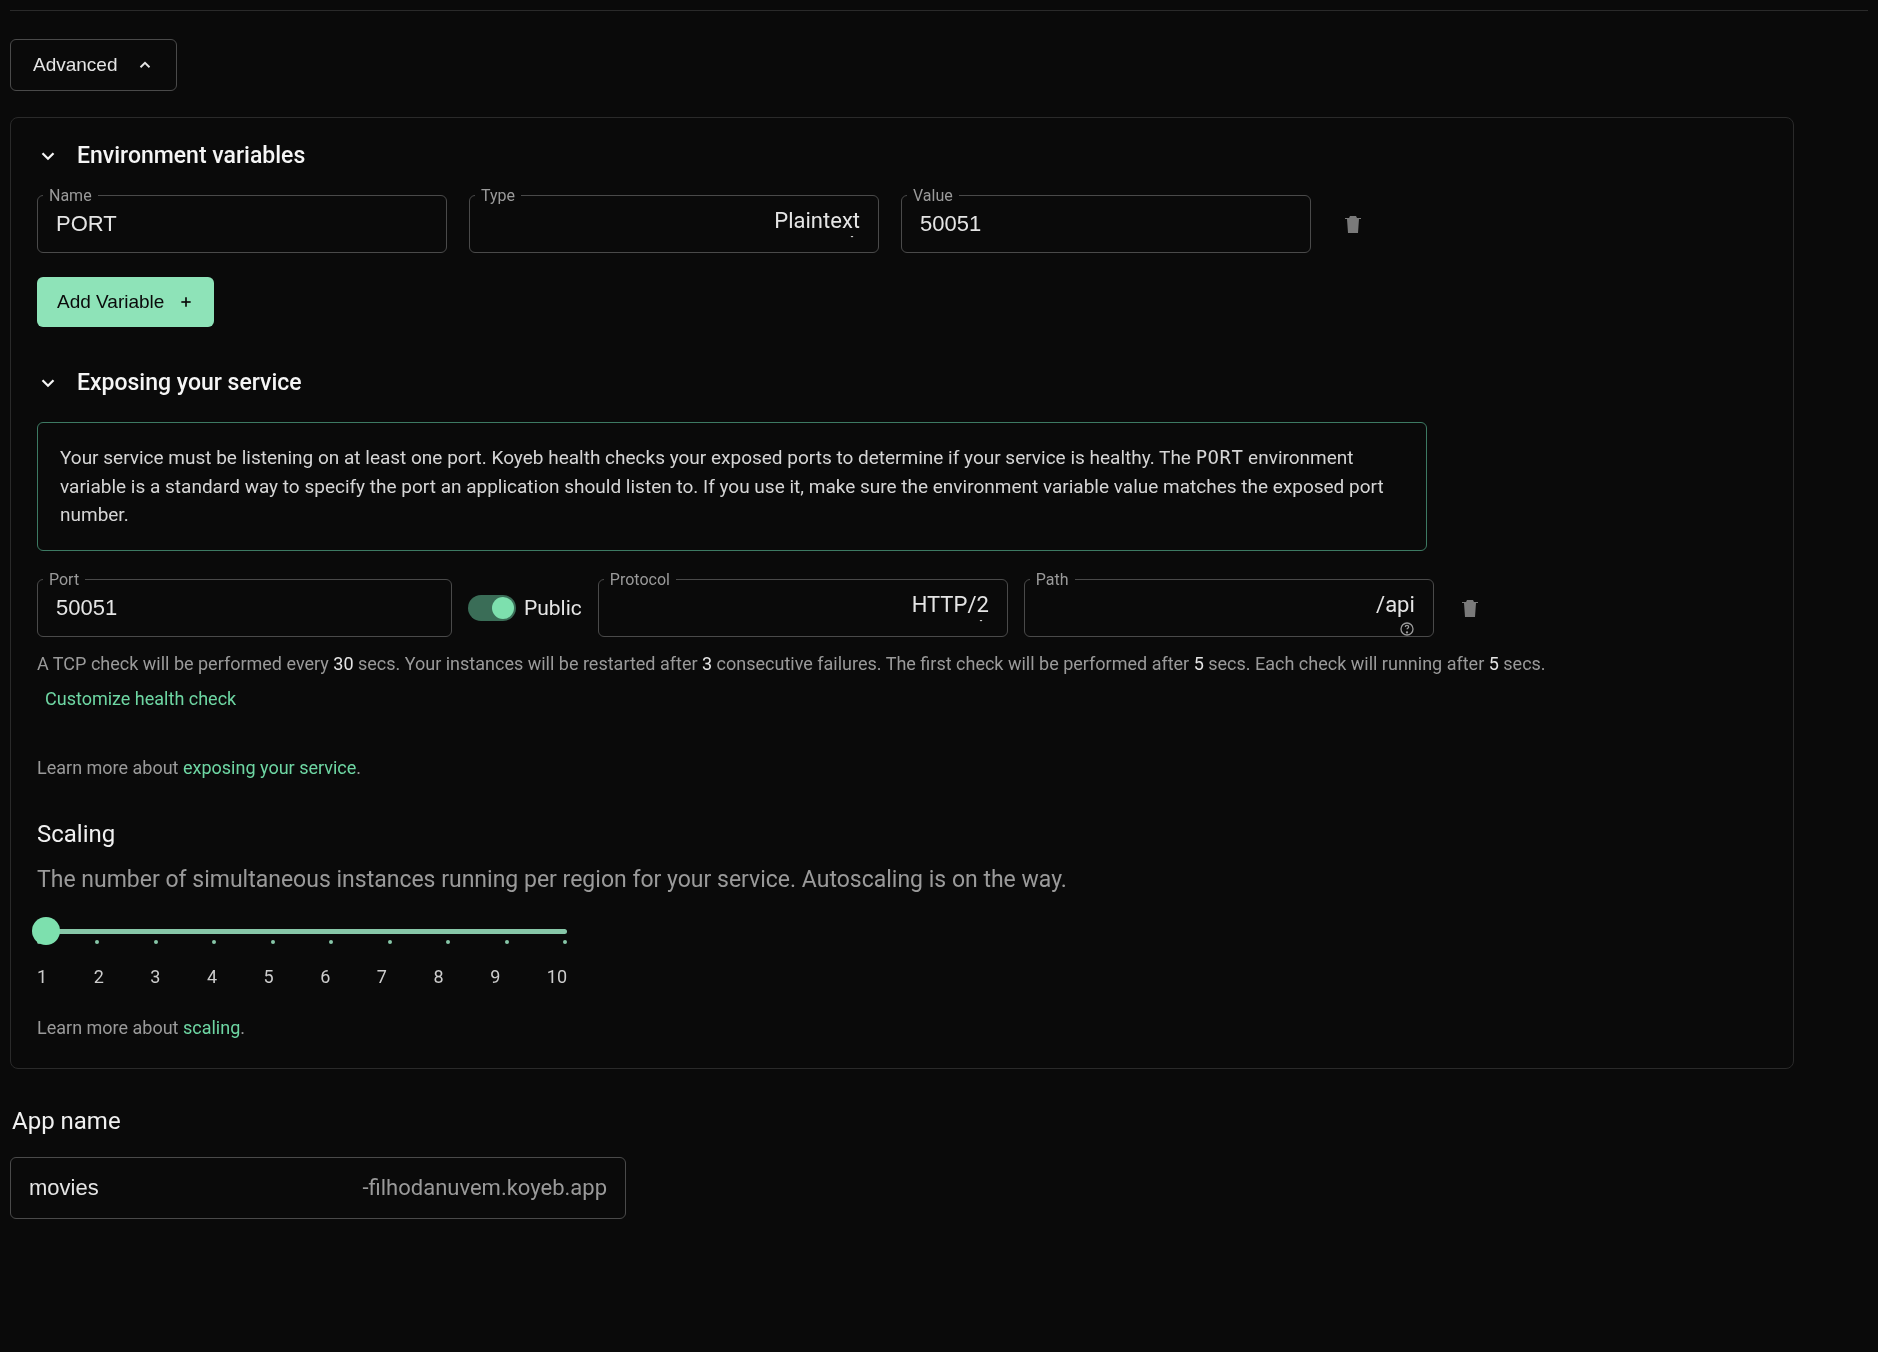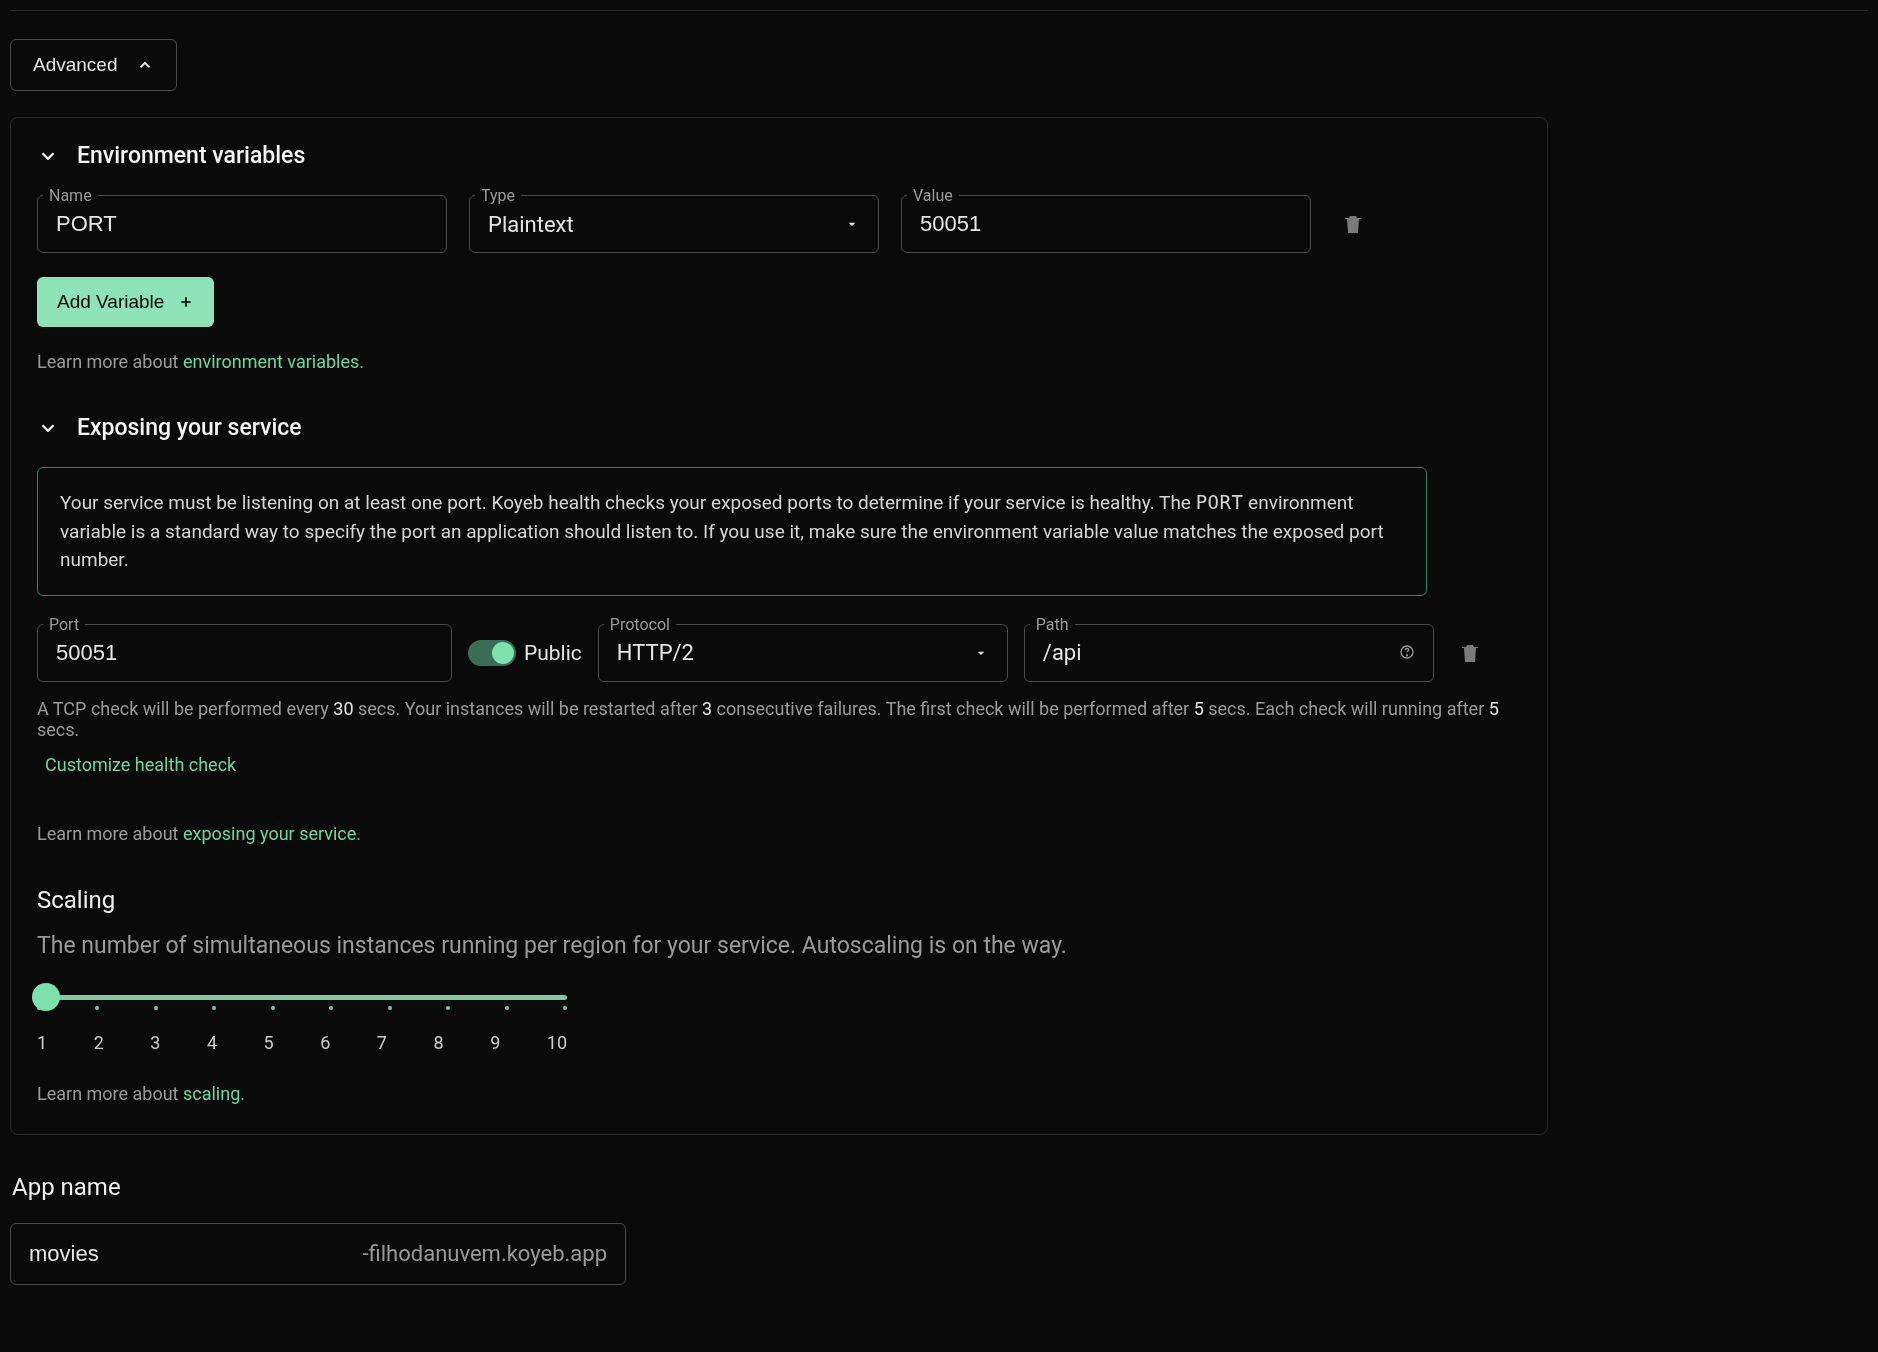--- a/index.html
+++ b/index.html
@@ -26,21 +26,21 @@
     align-items: center;
     gap: 18px;
     cursor: pointer;
   }
   .advanced-btn svg { width: 18px; height: 18px; }
   .panel {
     border: 1px solid #2a2a2a;
     border-radius: 8px;
     margin-top: 26px;
     padding: 24px 38px 30px 26px;
-    width: 1538px;
+    width: 1784px;
   }
   .section-header {
     display: flex;
     align-items: center;
     gap: 18px;
     font-size: 23px;
     font-weight: 500;
     color: #f5f5f5;
     margin-bottom: 26px;
     cursor: pointer;
@@ -70,23 +70,24 @@
     border-radius: 6px;
     color: #e5e5e5;
     font-size: 22px;
     padding: 12px 18px;
     height: 58px;
     width: 100%;
     outline: none;
   }
   .field .select {
     display: flex;
-    align-items: center;
+    align-items: flex-end;
     justify-content: space-between;
     cursor: pointer;
+    flex-direction: column;
   }
   .field .select svg { width: 16px; height: 16px; }
   .env-name { width: 410px; }
   .env-type { width: 410px; }
   .env-value { width: 410px; }
   .icon-btn {
     background: transparent;
     border: none;
     color: #7a7a7a;
     cursor: pointer;
@@ -294,23 +295,20 @@
   </div>
 
   <button class="primary-btn">
     <span>Add Variable</span>
     <svg viewBox="0 0 24 24" fill="none" stroke="currentColor" stroke-width="2.5">
         <line x1="12" y1="5" x2="12" y2="19"></line>
         <line x1="5" y1="12" x2="19" y2="12"></line>
       </svg>
   </button>
 
-  <div class="learn-more">
-    <span>Learn more about </span><a href="#">environment variables</a><span>.</span>
-  </div>
 
   
   <div class="section-header section-gap">
     <svg viewBox="0 0 24 24" fill="none" stroke="currentColor" stroke-width="2.5">
         <polyline points="6 9 12 15 18 9"></polyline>
       </svg>
     <span>Exposing your service</span>
   </div>
 
   <div class="info-box">

